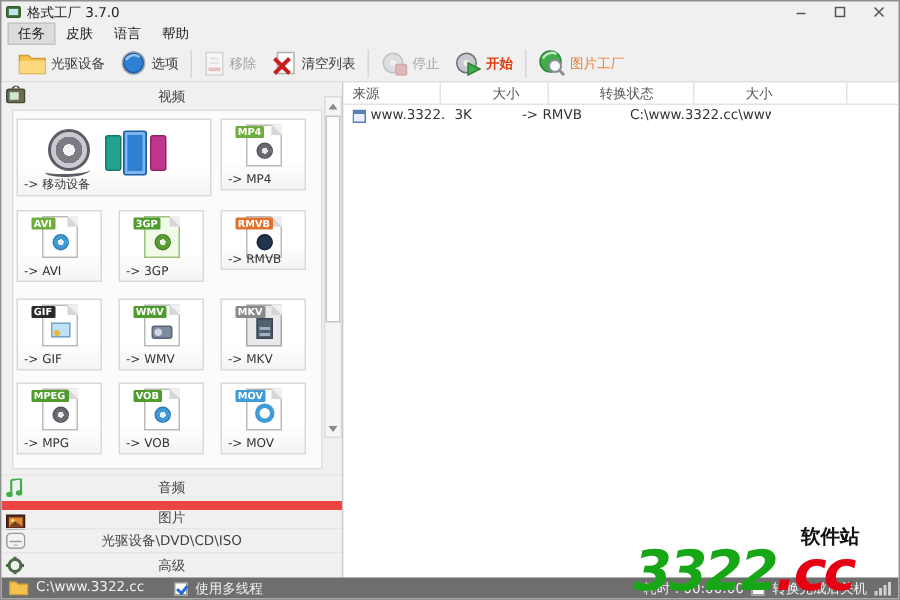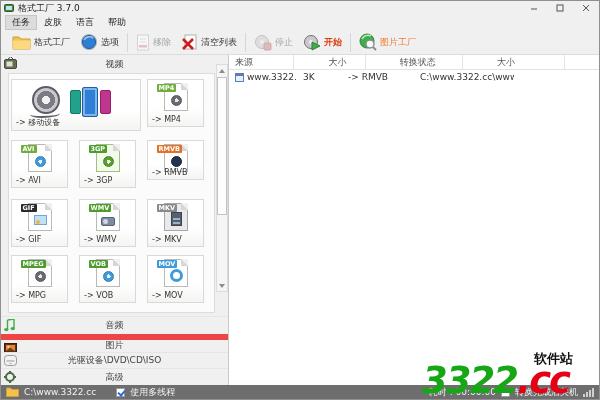--- a/index.html
+++ b/index.html
@@ -156,21 +156,21 @@
     <span class="menu-item">语言</span>
     <span class="menu-item">帮助</span>
   </div>
 
   <div class="toolbar">
     <div class="tbtn">
       <svg width="19" height="15" viewBox="0 0 19 15">
         <path d="M1 2h6l2 2h9v10H1z" fill="#f6c14a" stroke="#c99f38"></path>
         <path d="M1 5.5h17V14H1z" fill="#fcd97e"></path>
       </svg>
-      <span>格式工厂</span>
+      <span>光驱设备</span>
     </div>
     <div class="tbtn">
       <svg width="18" height="18" viewBox="0 0 18 18">
         <circle cx="9" cy="9" r="8" fill="#a9aeb6"></circle>
         <circle cx="9" cy="9" r="6.5" fill="#2f7fd4" stroke="#1d5ea6"></circle>
         <path d="M4 7 A6 6 0 0 1 13 5" stroke="#9cc6f0" stroke-width="1.6" fill="none"></path>
       </svg>
       <span>选项</span>
     </div>
     <div class="tb-sep"></div>

